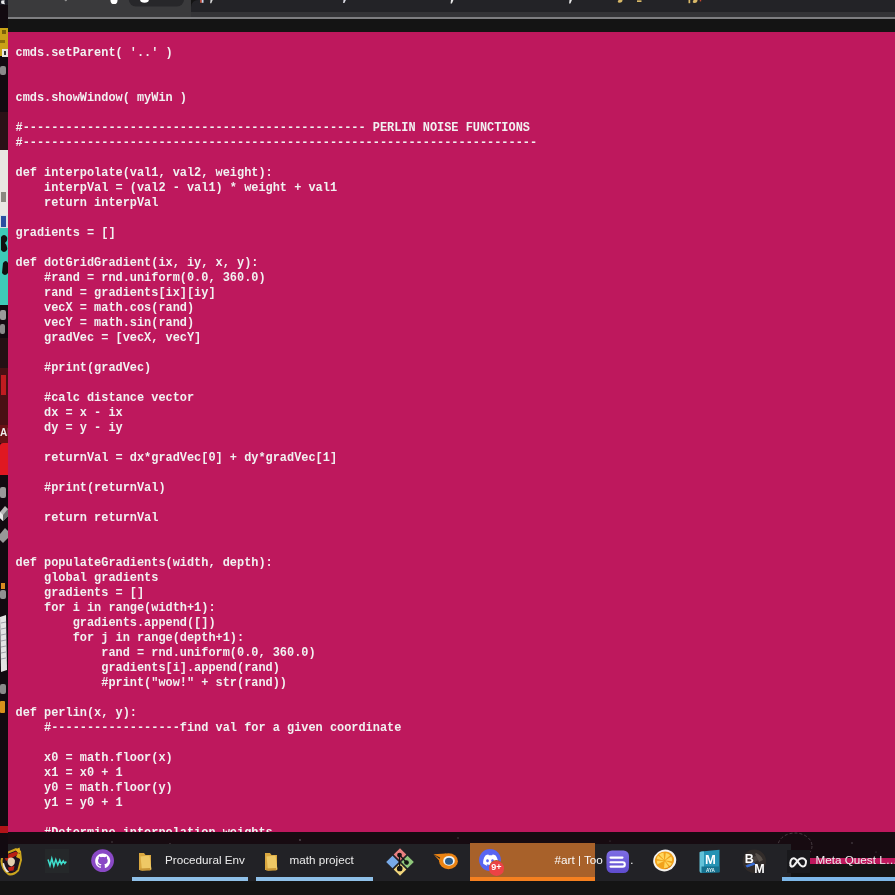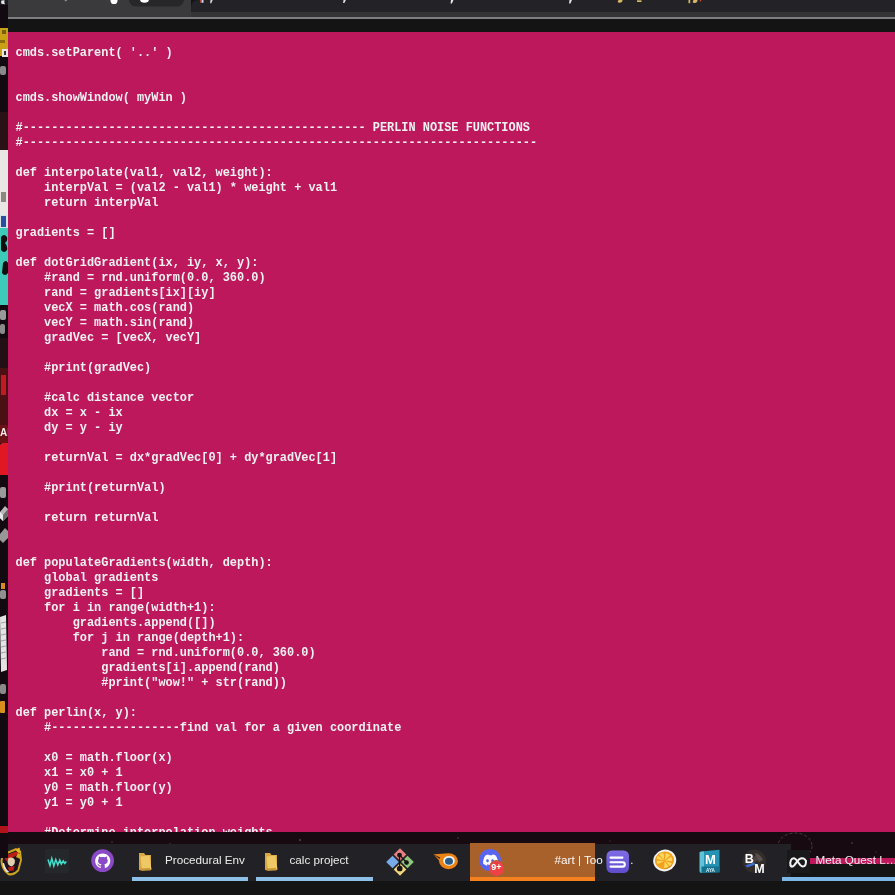--- a/index.html
+++ b/index.html
@@ -162,21 +162,21 @@
     <path d="M2.5 5.5 L11.5 4.5 L13.5 18.5 L4 19.5 Z" fill="#eec865"></path>
     <path d="M1.8 17.5 L12 17 L12.5 19.5 L2.5 19.8 Z" fill="#c89636"></path>
   </svg>
   <div class="tblabel" style="left:165px;">Procedural Env</div>
 
   <svg width="16" height="22" style="position:absolute;left:263.5px;top:7px">
     <path d="M1 2 L6 2 L7.5 4 L13 4 L13 19 L1 19 Z" fill="#d9a73f"></path>
     <path d="M2.5 5.5 L11.5 4.5 L13.5 18.5 L4 19.5 Z" fill="#eec865"></path>
     <path d="M1.8 17.5 L12 17 L12.5 19.5 L2.5 19.8 Z" fill="#c89636"></path>
   </svg>
-  <div class="tblabel" style="left:289.5px;">calc project</div>
+  <div class="tblabel" style="left:289.5px;">math project</div>
 
   <svg width="28" height="28" style="position:absolute;left:386px;top:4px">
     <g transform="translate(14,14)">
       <polygon points="0,-13.8 6.3,-7.5 0,-1.2 -6.3,-7.5" fill="#e98080"></polygon>
       <polygon points="-7.5,-6.3 -1.2,0 -7.5,6.3 -13.8,0" fill="#78aae8"></polygon>
       <polygon points="7.5,-6.3 13.8,0 7.5,6.3 1.2,0" fill="#8fc87b"></polygon>
       <polygon points="0,1.2 6.3,7.5 0,13.8 -6.3,7.5" fill="#f0d57c"></polygon>
       <g stroke="#141414" stroke-width="1.3" fill="#141414">
         <line x1="-0.5" y1="-7" x2="6.5" y2="0.5"></line>
         <line x1="-0.5" y1="-7" x2="-0.3" y2="6.5"></line>

